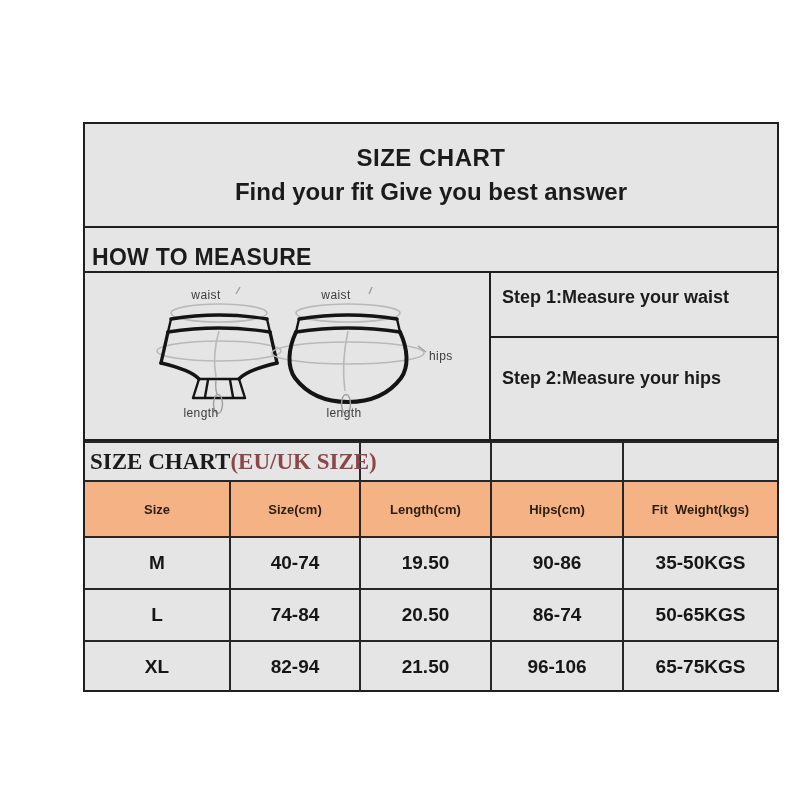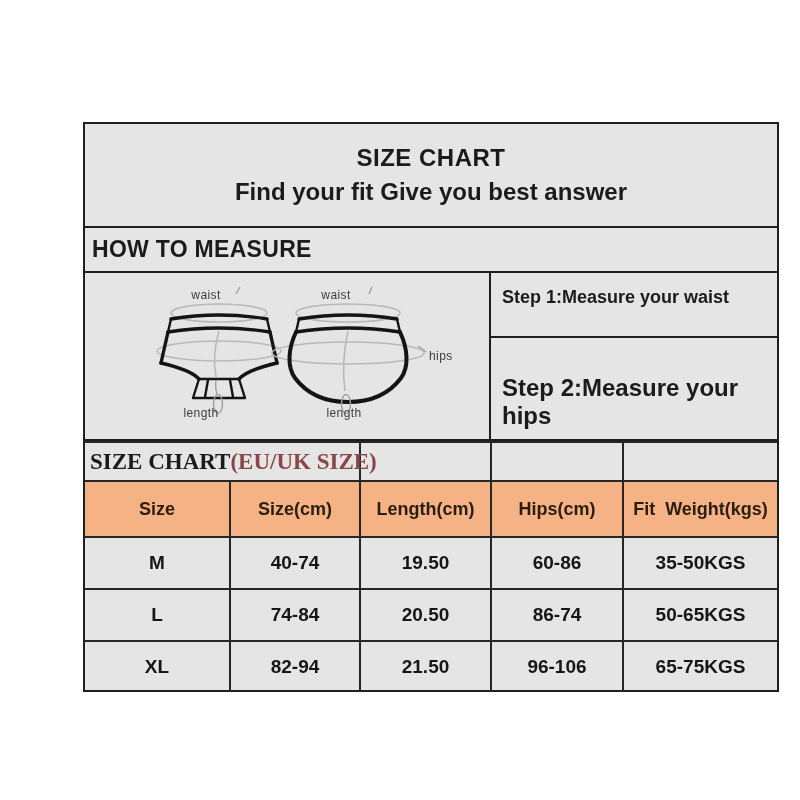--- a/index.html
+++ b/index.html
@@ -11,39 +11,39 @@
   .box{
     position:absolute;left:83px;top:122px;width:692px;height:566px;
     border:2px solid #1f1f1f;box-sizing:content-box;background:#e5e5e5;
   }
   
   .title-sec{height:104px;border-bottom:2px solid #1f1f1f;text-align:center;
     display:flex;flex-direction:column;justify-content:center;gap:6px;box-sizing:border-box;}
   .title-line1{font-size:24px;font-weight:bold;letter-spacing:.5px;}
   .title-line2{font-size:24px;font-weight:bold;}
   
-  .howto-sec{height:45px;border-bottom:2px solid #1f1f1f;display:flex;align-items:center;box-sizing:border-box;}
+  .howto-sec{height:45px;border-bottom:2px solid #1f1f1f;display:flex;align-items:flex-end;box-sizing:border-box;}
   .howto-sec .h{font-size:23px;font-weight:bold;padding-left:7px;letter-spacing:.3px;}
   
   .measure-sec{height:168px;border-bottom:2px solid #1f1f1f;display:flex;box-sizing:border-box;}
   .illu-cell{width:404px;flex:0 0 404px;text-align:right;}
-  .steps-col{flex:1;border-left:2px solid #1f1f1f;display:flex;flex-direction:column;gap:6px;}
+  .steps-col{flex:1;border-left:2px solid #1f1f1f;display:flex;flex-direction:column;}
   .step1{height:65px;border-bottom:2px solid #1f1f1f;box-sizing:border-box;
     font-size:18px;font-weight:bold;padding:14px 0 0 11px;}
-  .step2{flex:1;font-size:24px;font-weight:bold;padding:30px 0 0 11px;}
+  .step2{flex:1;font-size:18px;font-weight:bold;padding:30px 0 0 11px;}
   
   table.size-table{border-collapse:collapse;width:692px;table-layout:fixed;}
   table.size-table td,table.size-table th{border:2px solid #262626;padding:0;text-align:center;vertical-align:middle;}
   table.size-table tr>*:first-child{border-left:0;}
   table.size-table tr>*:last-child{border-right:0;}
   table.size-table tr:last-child>*{border-bottom:0;}
   tr.heading-row>*{border-top:0;height:37px;font-family:Liberation Serif, serif;}
   tr.heading-row td.heading-cell{text-align:left;padding-left:5px;font-size:23px;font-weight:bold;white-space:nowrap;}
   .heading-red{color:#8c4647;}
-  tr.header-row th{height:54px;background:#f5b284;font-size:18px;font-weight:bold;color:#2b1d10;white-space:pre;}
+  tr.header-row th{height:54px;background:#f5b284;font-size:13px;font-weight:bold;color:#2b1d10;white-space:pre;}
   tr.data-row td{height:50px;font-size:19px;font-weight:bold;color:#161616;}
   
   .illu-cell svg{display:block;}
   .garment{fill:none;stroke:#141414;stroke-width:3.4;stroke-linecap:round;stroke-linejoin:round;}
   .garment-thin{fill:none;stroke:#141414;stroke-width:2.4;stroke-linecap:round;}
   .measure-line{fill:none;stroke:#b9b9b9;stroke-width:1.6;}
   .tape{fill:none;stroke:#9f9f9f;stroke-width:1.4;}
   .illu-label{font-size:12px;fill:#3c3c3c;letter-spacing:.4px;}
 </style>
 </head>
@@ -126,21 +126,21 @@
           <th>Size</th>
           <th>Size(cm)</th>
           <th>Length(cm)</th>
           <th>Hips(cm)</th>
           <th>Fit  Weight(kgs)</th>
         </tr>
         <tr class="data-row">
           <td>M</td>
           <td>40-74</td>
           <td>19.50</td>
-          <td>60-86</td>
+          <td>90-86</td>
           <td>35-50KGS</td>
         </tr>
         <tr class="data-row">
           <td>L</td>
           <td>74-84</td>
           <td>20.50</td>
           <td>86-74</td>
           <td>50-65KGS</td>
         </tr>
         <tr class="data-row">

